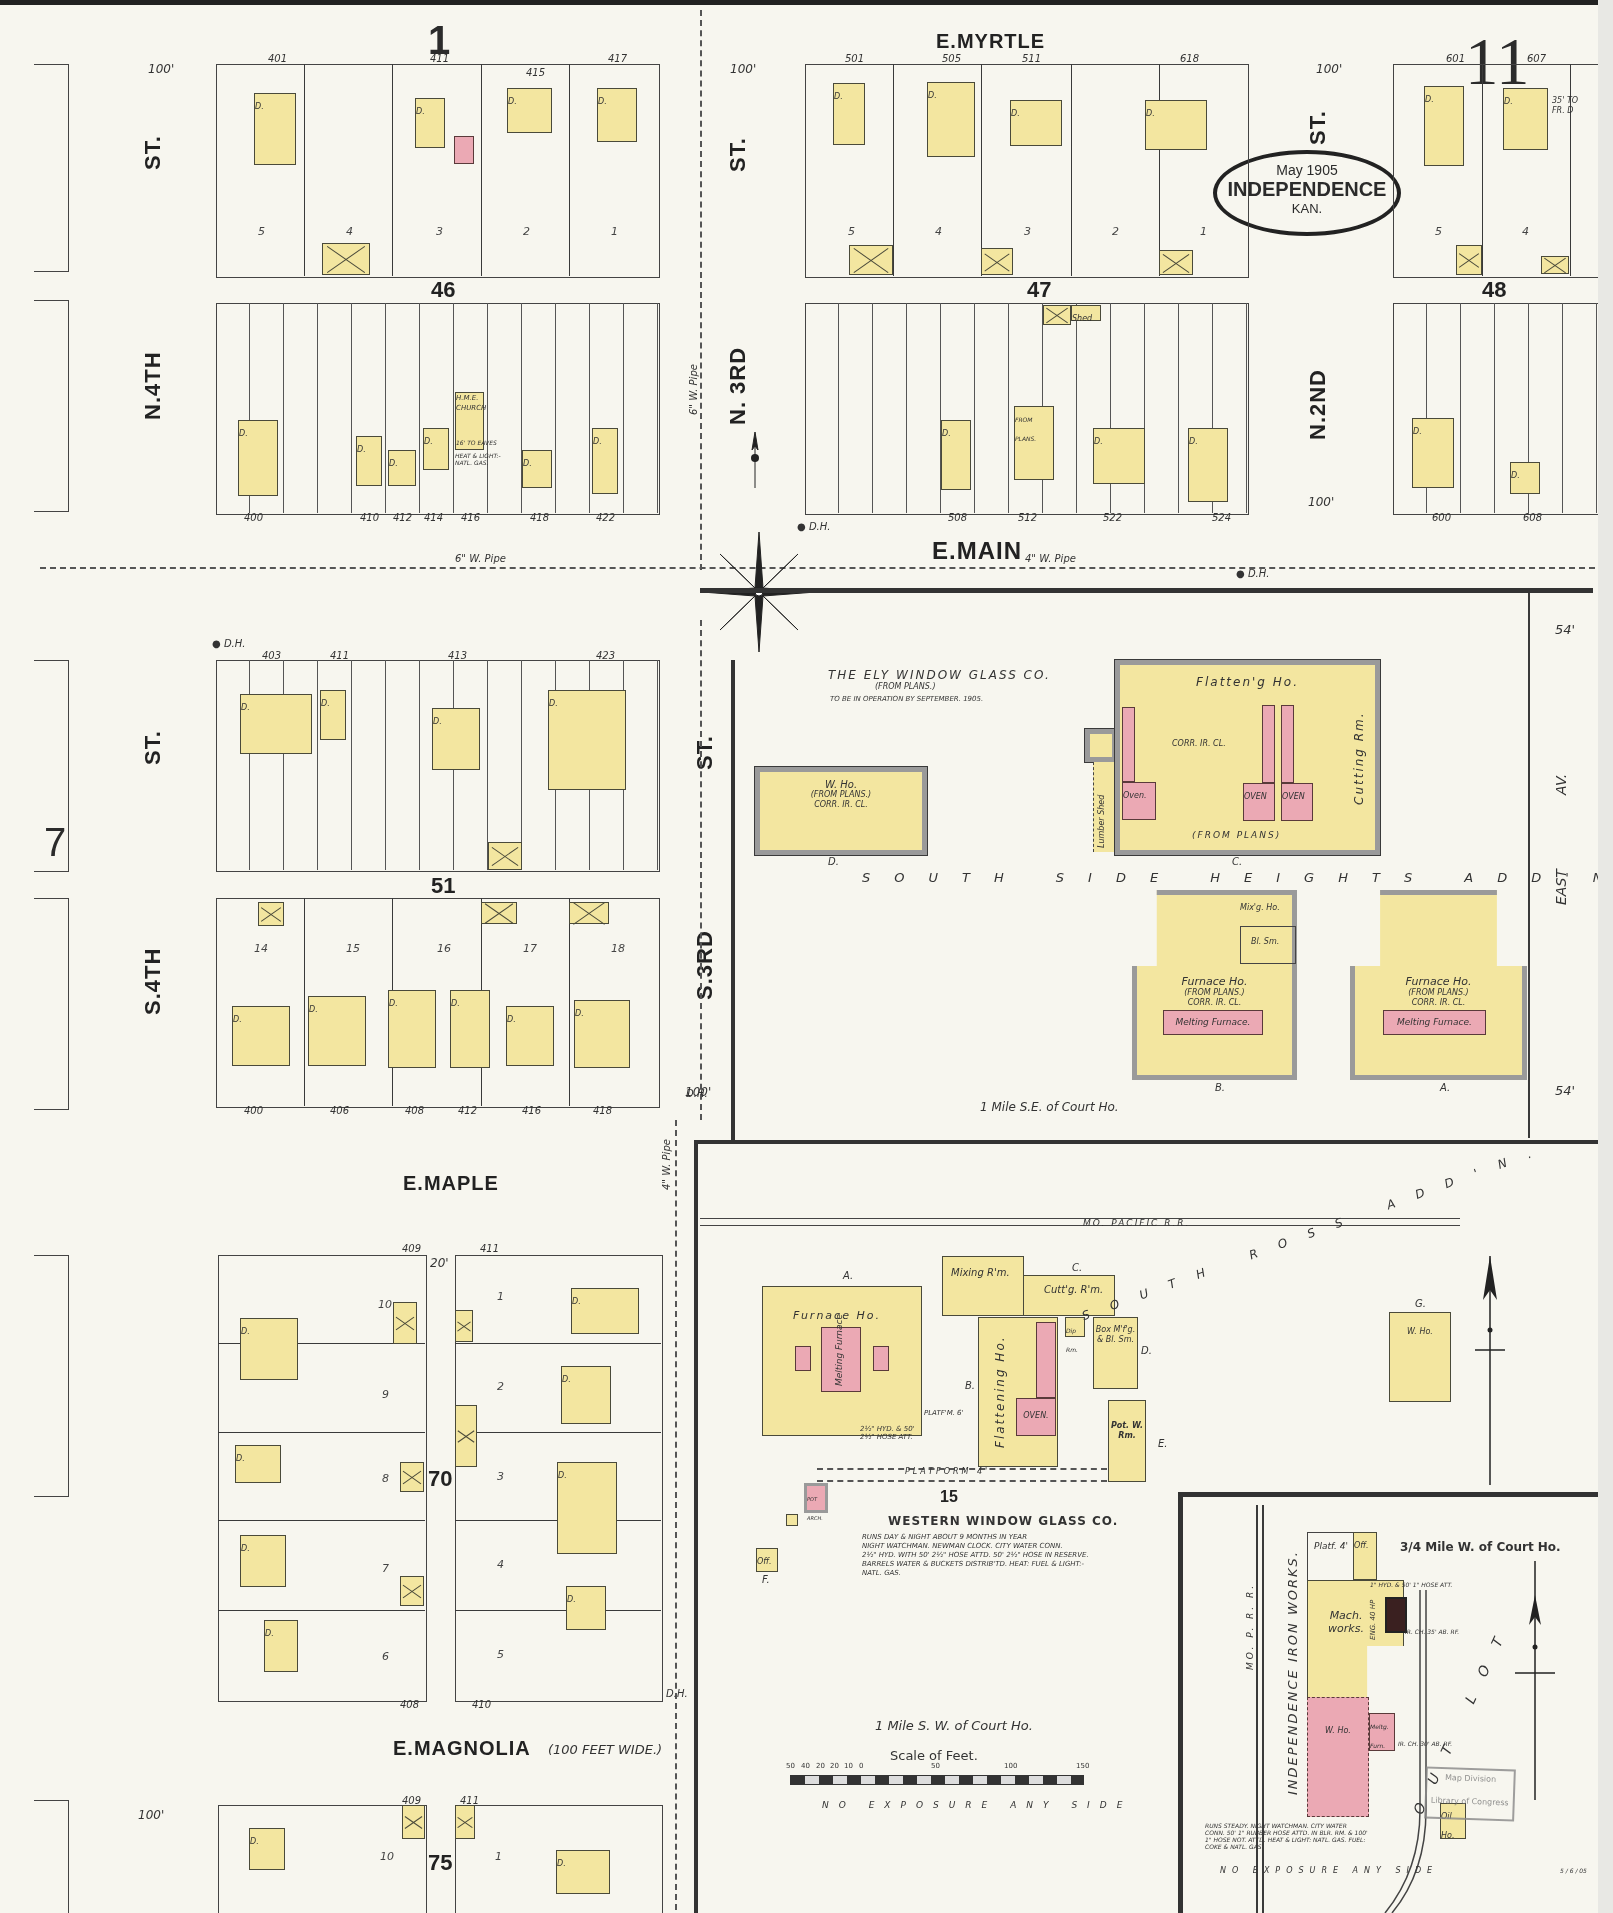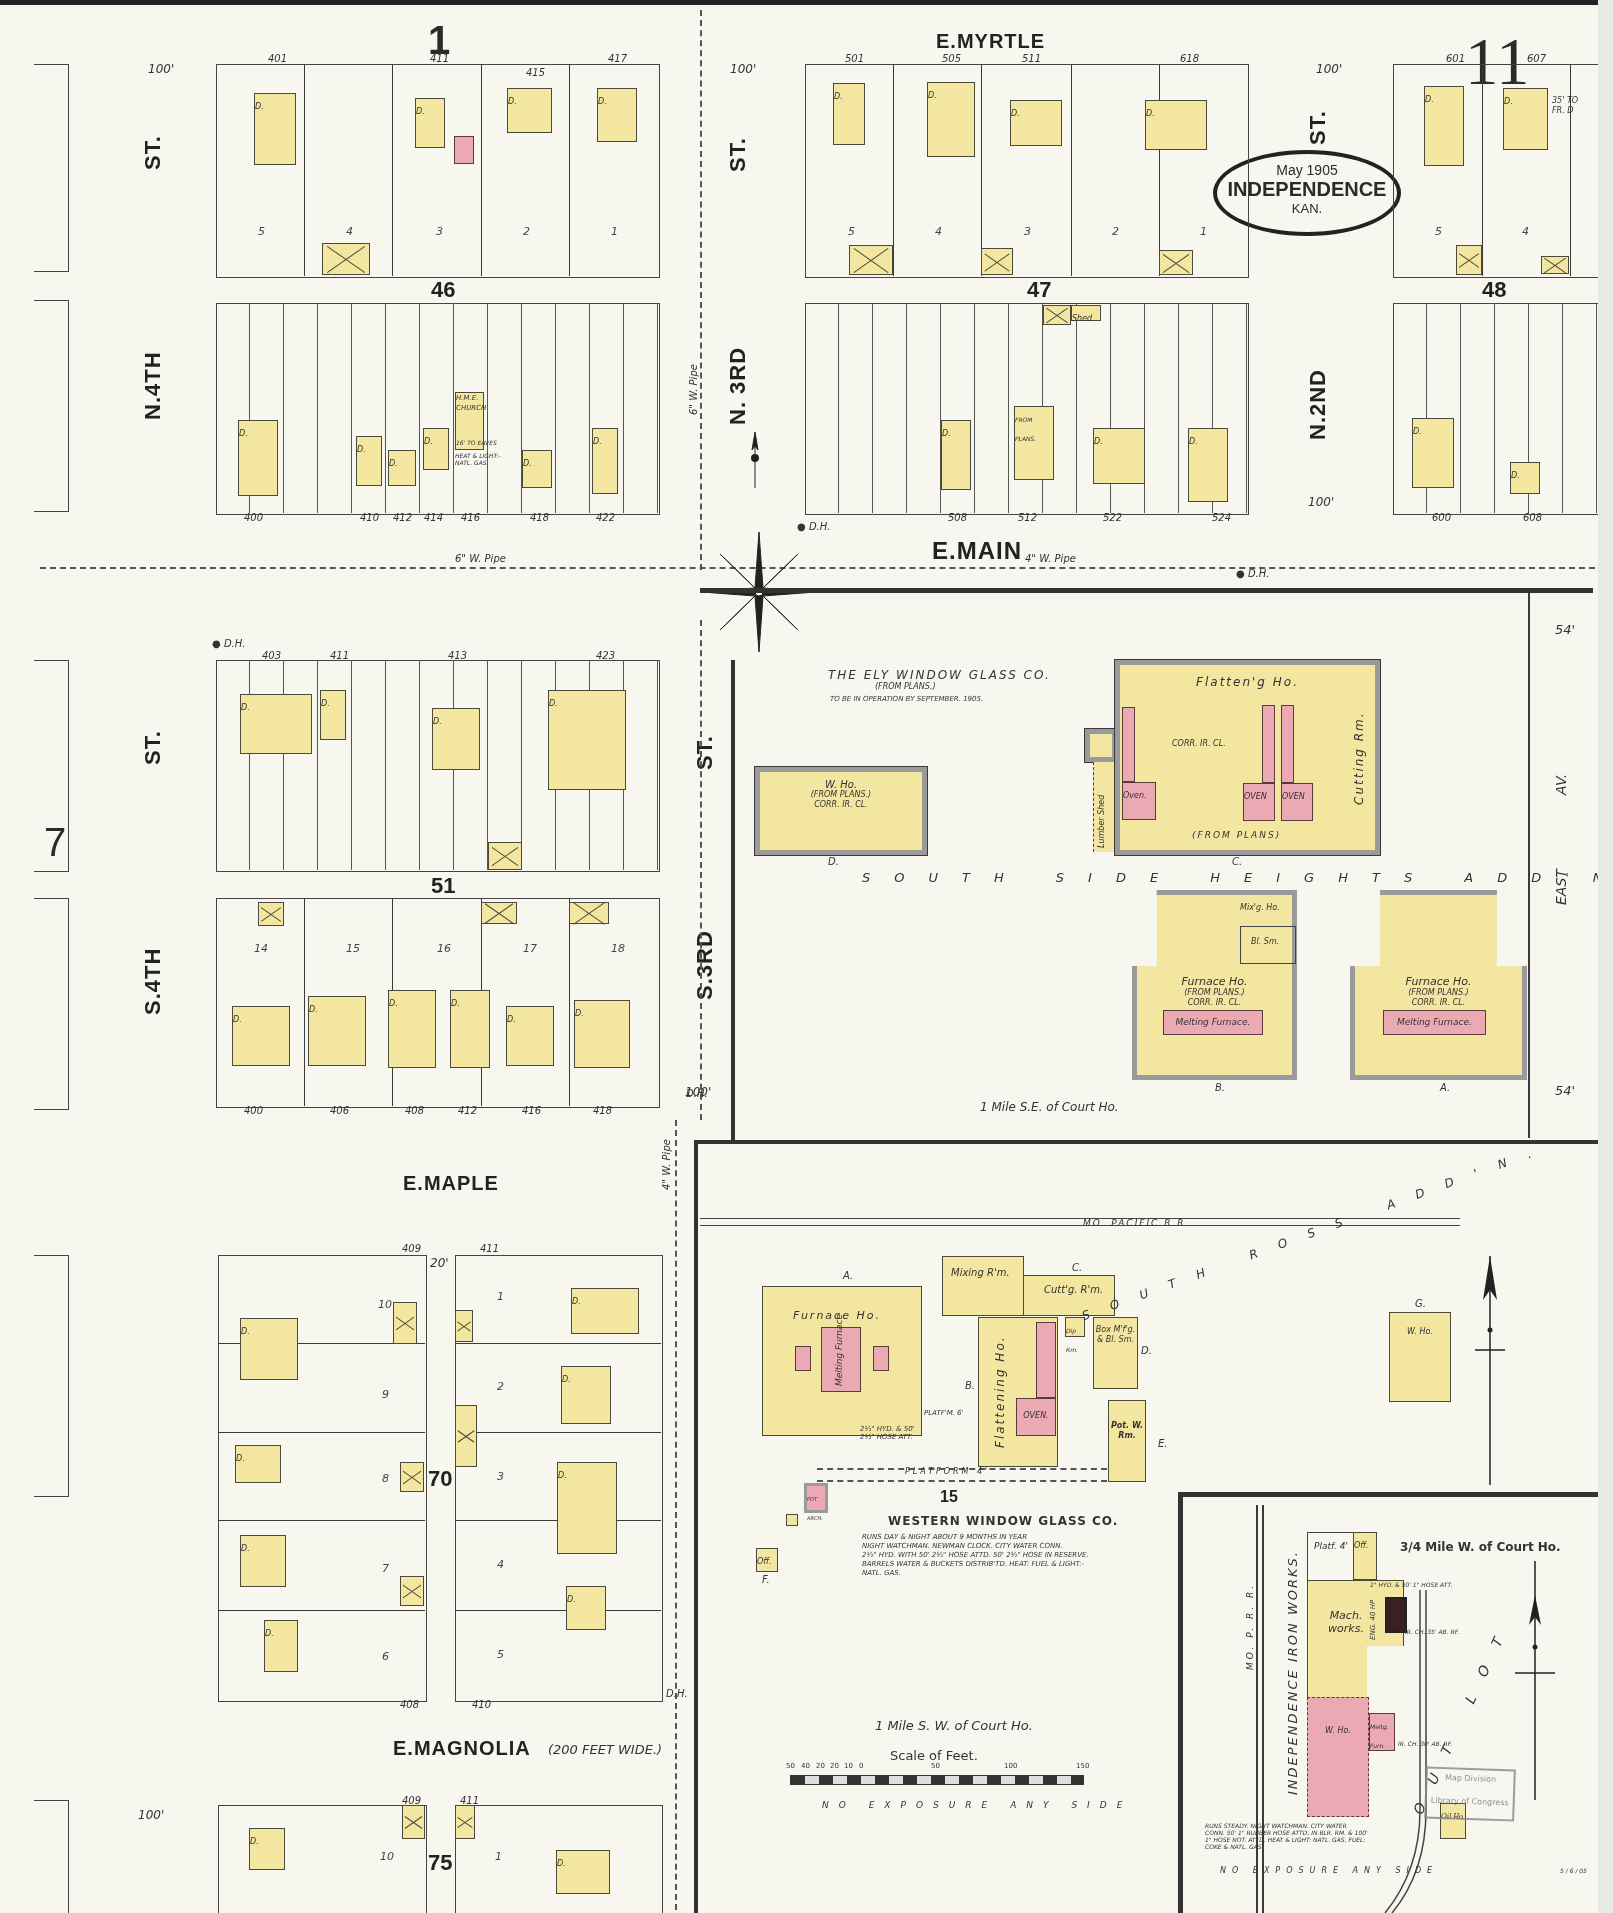--- a/index.html
+++ b/index.html
@@ -44,21 +44,21 @@
 <div class="abs" style="left:34px;top:300px;width:34px;height:210px;border:1.5px solid #444;border-left:none;"></div>
 <div class="abs" style="left:34px;top:660px;width:34px;height:210px;border:1.5px solid #444;border-left:none;"></div>
 <div class="abs" style="left:34px;top:898px;width:34px;height:210px;border:1.5px solid #444;border-left:none;"></div>
 <div class="abs" style="left:34px;top:1255px;width:34px;height:240px;border:1.5px solid #444;border-left:none;"></div>
 <div class="abs" style="left:34px;top:1800px;width:34px;height:113px;border:1.5px solid #444;border-left:none;border-bottom:none;"></div>
 
 <div class="street" style="left:936px;top:30px;font-size:20px;">E.MYRTLE</div>
 <div class="street" style="left:932px;top:537px;font-size:24px;">E.MAIN</div>
 <div class="street" style="left:403px;top:1172px;font-size:20px;">E.MAPLE</div>
 <div class="street" style="left:393px;top:1737px;font-size:20px;">E.MAGNOLIA</div>
-<div class="abs small" style="left:548px;top:1742px;font-size:13px;">(200 FEET WIDE.)</div>
+<div class="abs small" style="left:548px;top:1742px;font-size:13px;">(100 FEET WIDE.)</div>
 
 <div class="street vlabel" style="left:140px;top:170px;">ST.</div>
 <div class="street vlabel" style="left:140px;top:420px;">N.4TH</div>
 <div class="street vlabel" style="left:140px;top:765px;">ST.</div>
 <div class="street vlabel" style="left:140px;top:1015px;">S.4TH</div>
 <div class="street vlabel" style="left:725px;top:172px;">ST.</div>
 <div class="street vlabel" style="left:725px;top:425px;">N. 3RD</div>
 <div class="street vlabel" style="left:692px;top:770px;">ST.</div>
 <div class="street vlabel" style="left:692px;top:1000px;">S.3RD</div>
 <div class="street vlabel" style="left:1305px;top:145px;">ST.</div>
@@ -455,21 +455,21 @@
   </div>
 <div class="abs" style="left:1385px;top:1597px;width:18px;height:32px;background:#3a2020;border:2px solid #222;"></div>
 <div class="abs tiny vlabel" style="left:1368px;top:1640px;font-size:7px;">ENG. 40 HP</div>
 <div class="abs tiny" style="left:1370px;top:1580px;font-size:6px;">1" HYD. &amp; 50' 1" HOSE ATT.</div>
 <div class="abs tiny" style="left:1405px;top:1628px;font-size:6px;width:55px;white-space:normal;line-height:8px;">IR. CH. 35' AB. RF.</div>
 <div class="pink" style="left:1307px;top:1697px;width:62px;height:120px;border-style:dashed;">
     <div class="tiny center" style="margin-top:28px;">W. Ho.</div>
   </div>
 <div class="pink" style="left:1369px;top:1713px;width:26px;height:38px;"><span class="tiny" style="white-space:normal;font-size:6px;">Meltg. Furn.</span></div>
 <div class="abs tiny" style="left:1398px;top:1740px;font-size:6px;width:55px;white-space:normal;line-height:8px;">IR. CH. 30' AB. RF.</div>
-<div class="bld" style="left:1440px;top:1803px;width:26px;height:36px;"><span class="tiny" style="white-space:normal;font-family:Liberation Serif, serif;">Oil Ho.</span></div>
+<div class="bld" style="left:1440px;top:1803px;width:26px;height:36px;"><span class="tiny" style="white-space:normal;">Oil Ho.</span></div>
 <div class="abs small" style="left:1400px;top:1540px;font-style:normal;font-size:12px;font-weight:bold;">3/4 Mile W. of Court Ho.</div>
 <div class="bigital" style="left:1410px;top:1810px;transform:rotate(-65deg);transform-origin:left top;font-size:14px;letter-spacing:22px;">OUT LOT</div>
 <svg class="abs" style="left:1515px;top:1555px;" width="40" height="250" viewBox="0 0 40 250">
     <path d="M20 40 L26 70 L20 62 L14 70 Z" fill="#222"></path>
     <line x1="20" y1="6" x2="20" y2="245" stroke="#222" stroke-width="1.5"></line>
     <line x1="0" y1="118" x2="40" y2="118" stroke="#222" stroke-width="1.5"></line>
     <circle cx="20" cy="92" r="2.5" fill="#222"></circle>
   </svg>
 <svg class="abs" style="left:1380px;top:1590px;" width="60" height="323" viewBox="0 0 60 323">
     <path d="M40 0 L40 220 Q40 280 5 323" stroke="#444" fill="none" stroke-width="1.5"></path>

